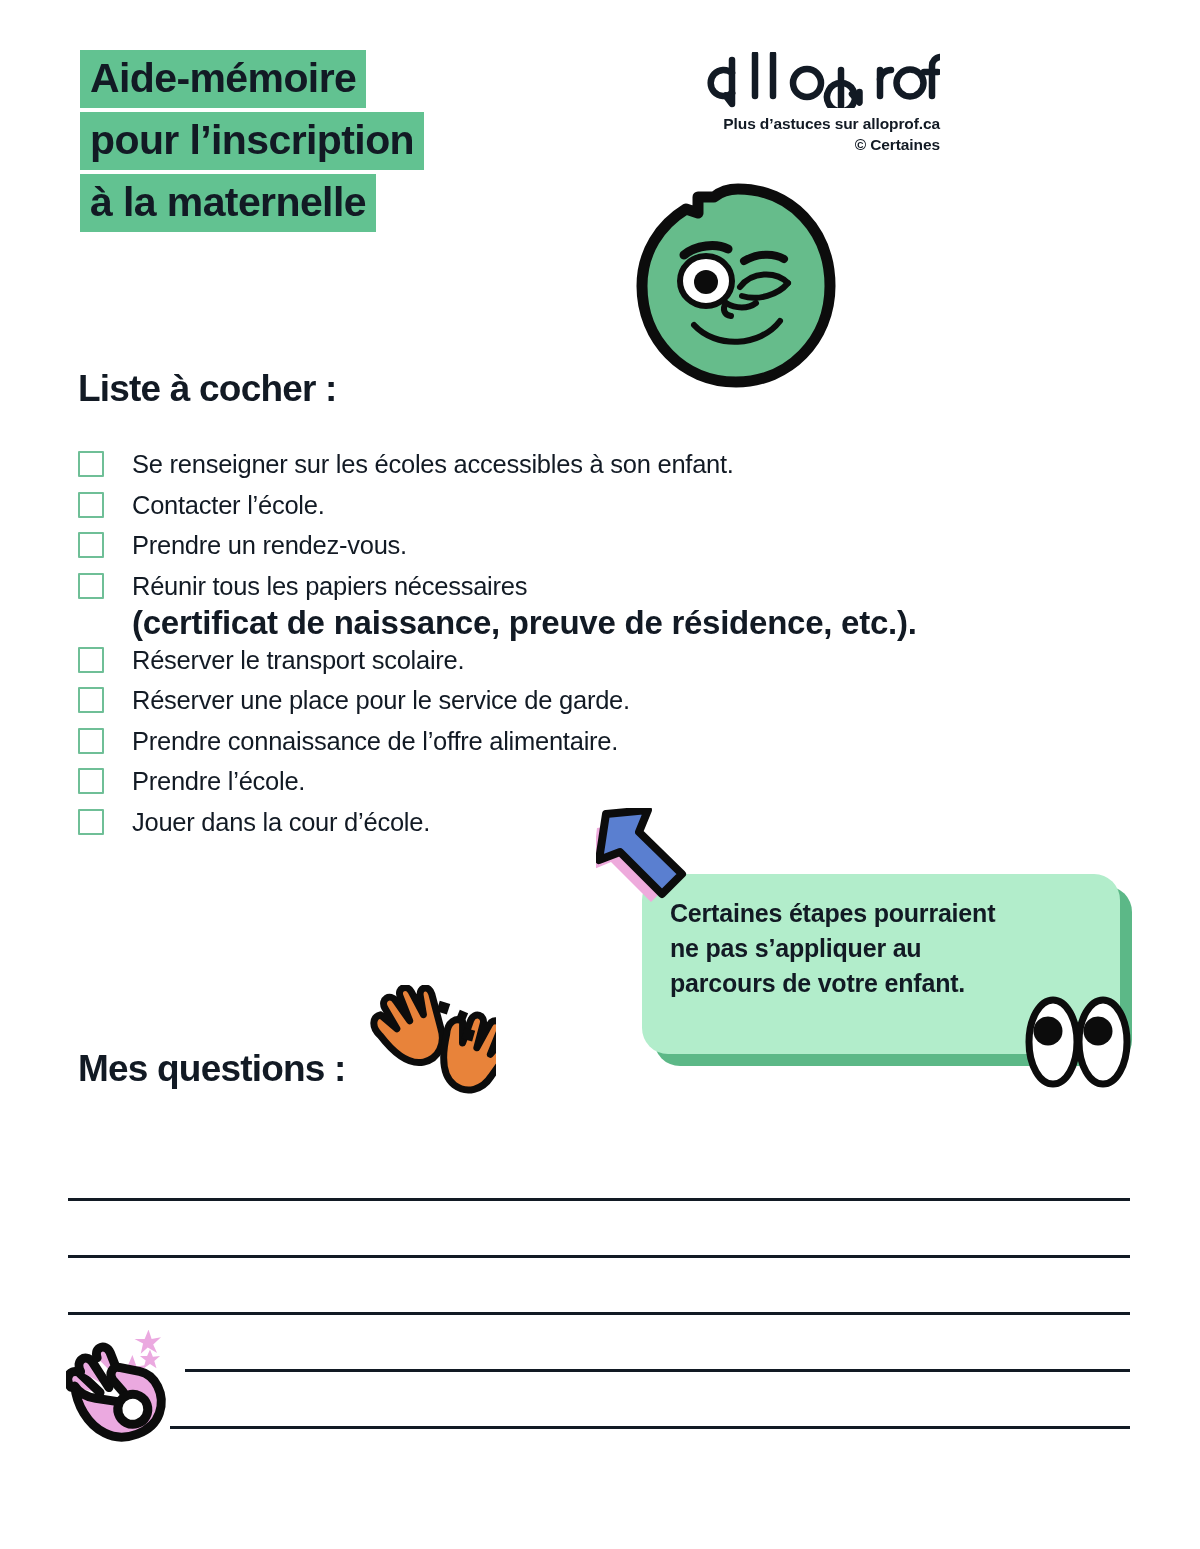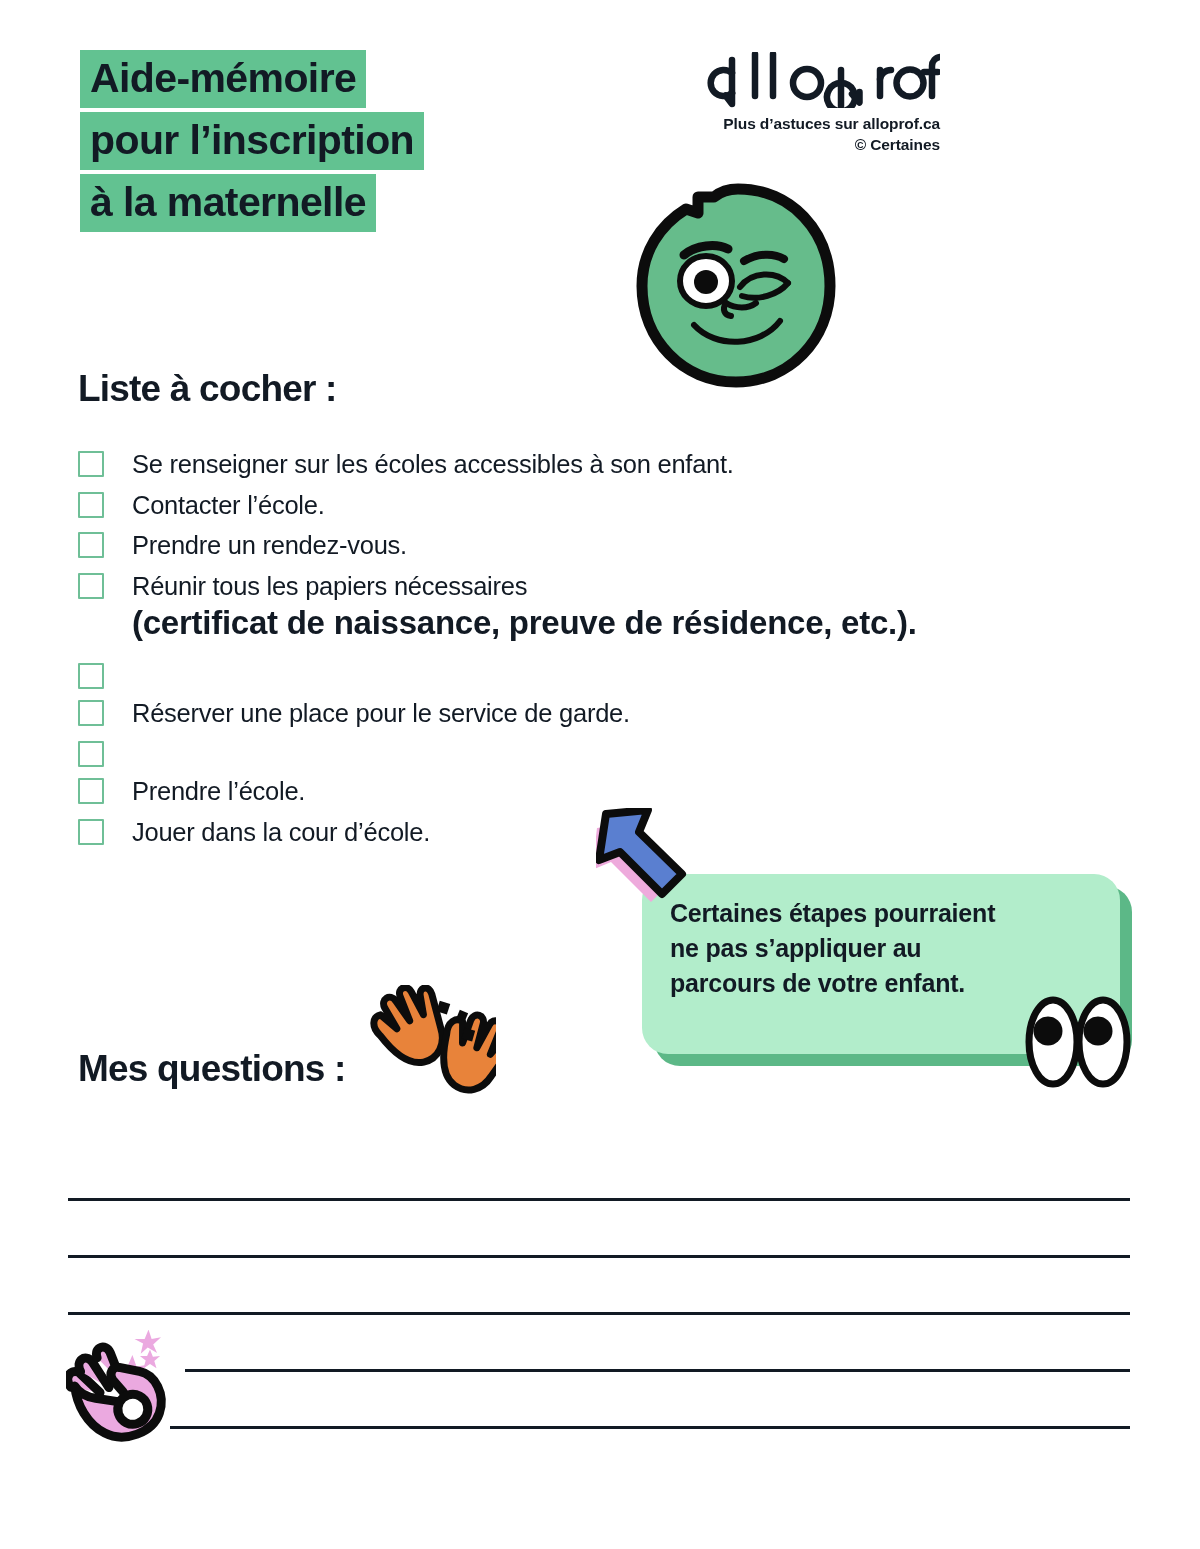--- a/index.html
+++ b/index.html
@@ -104,21 +104,21 @@
     left: 78px;
     top: 448px;
     width: 900px;
     list-style: none;
   }
   .check-item {
     display: flex;
     align-items: flex-start;
     margin-bottom: 8.5px;
   }
-  .check-item.has-sub { margin-bottom: 16px; }
+  .check-item.has-sub { margin-bottom: 0; }
 
   .checkbox {
     flex: 0 0 auto;
     width: 26px;
     height: 26px;
     border: 2.4px solid #6fbf97;
     background: #ffffff;
     margin-top: 3px;
     margin-right: 28px;
     border-radius: 1px;
@@ -313,27 +313,29 @@
     </li>
     <li class="check-item has-sub">
       <span class="checkbox"></span>
       <span class="check-text">
         <span>Réunir tous les papiers nécessaires</span>
         <span class="check-sub">(certificat de naissance, preuve de résidence, etc.).</span>
       </span>
     </li>
     <li class="check-item">
       <span class="checkbox"></span>
+      <span class="check-text">Réserver le transport scolaire.</span>
     </li>
     <li class="check-item">
       <span class="checkbox"></span>
       <span class="check-text">Réserver une place pour le service de garde.</span>
     </li>
     <li class="check-item">
       <span class="checkbox"></span>
+      <span class="check-text">Prendre connaissance de l’offre alimentaire.</span>
     </li>
     <li class="check-item">
       <span class="checkbox"></span>
       <span class="check-text">Prendre l’école.</span>
     </li>
     <li class="check-item">
       <span class="checkbox"></span>
       <span class="check-text">Jouer dans la cour d’école.</span>
     </li>
   </ul>

